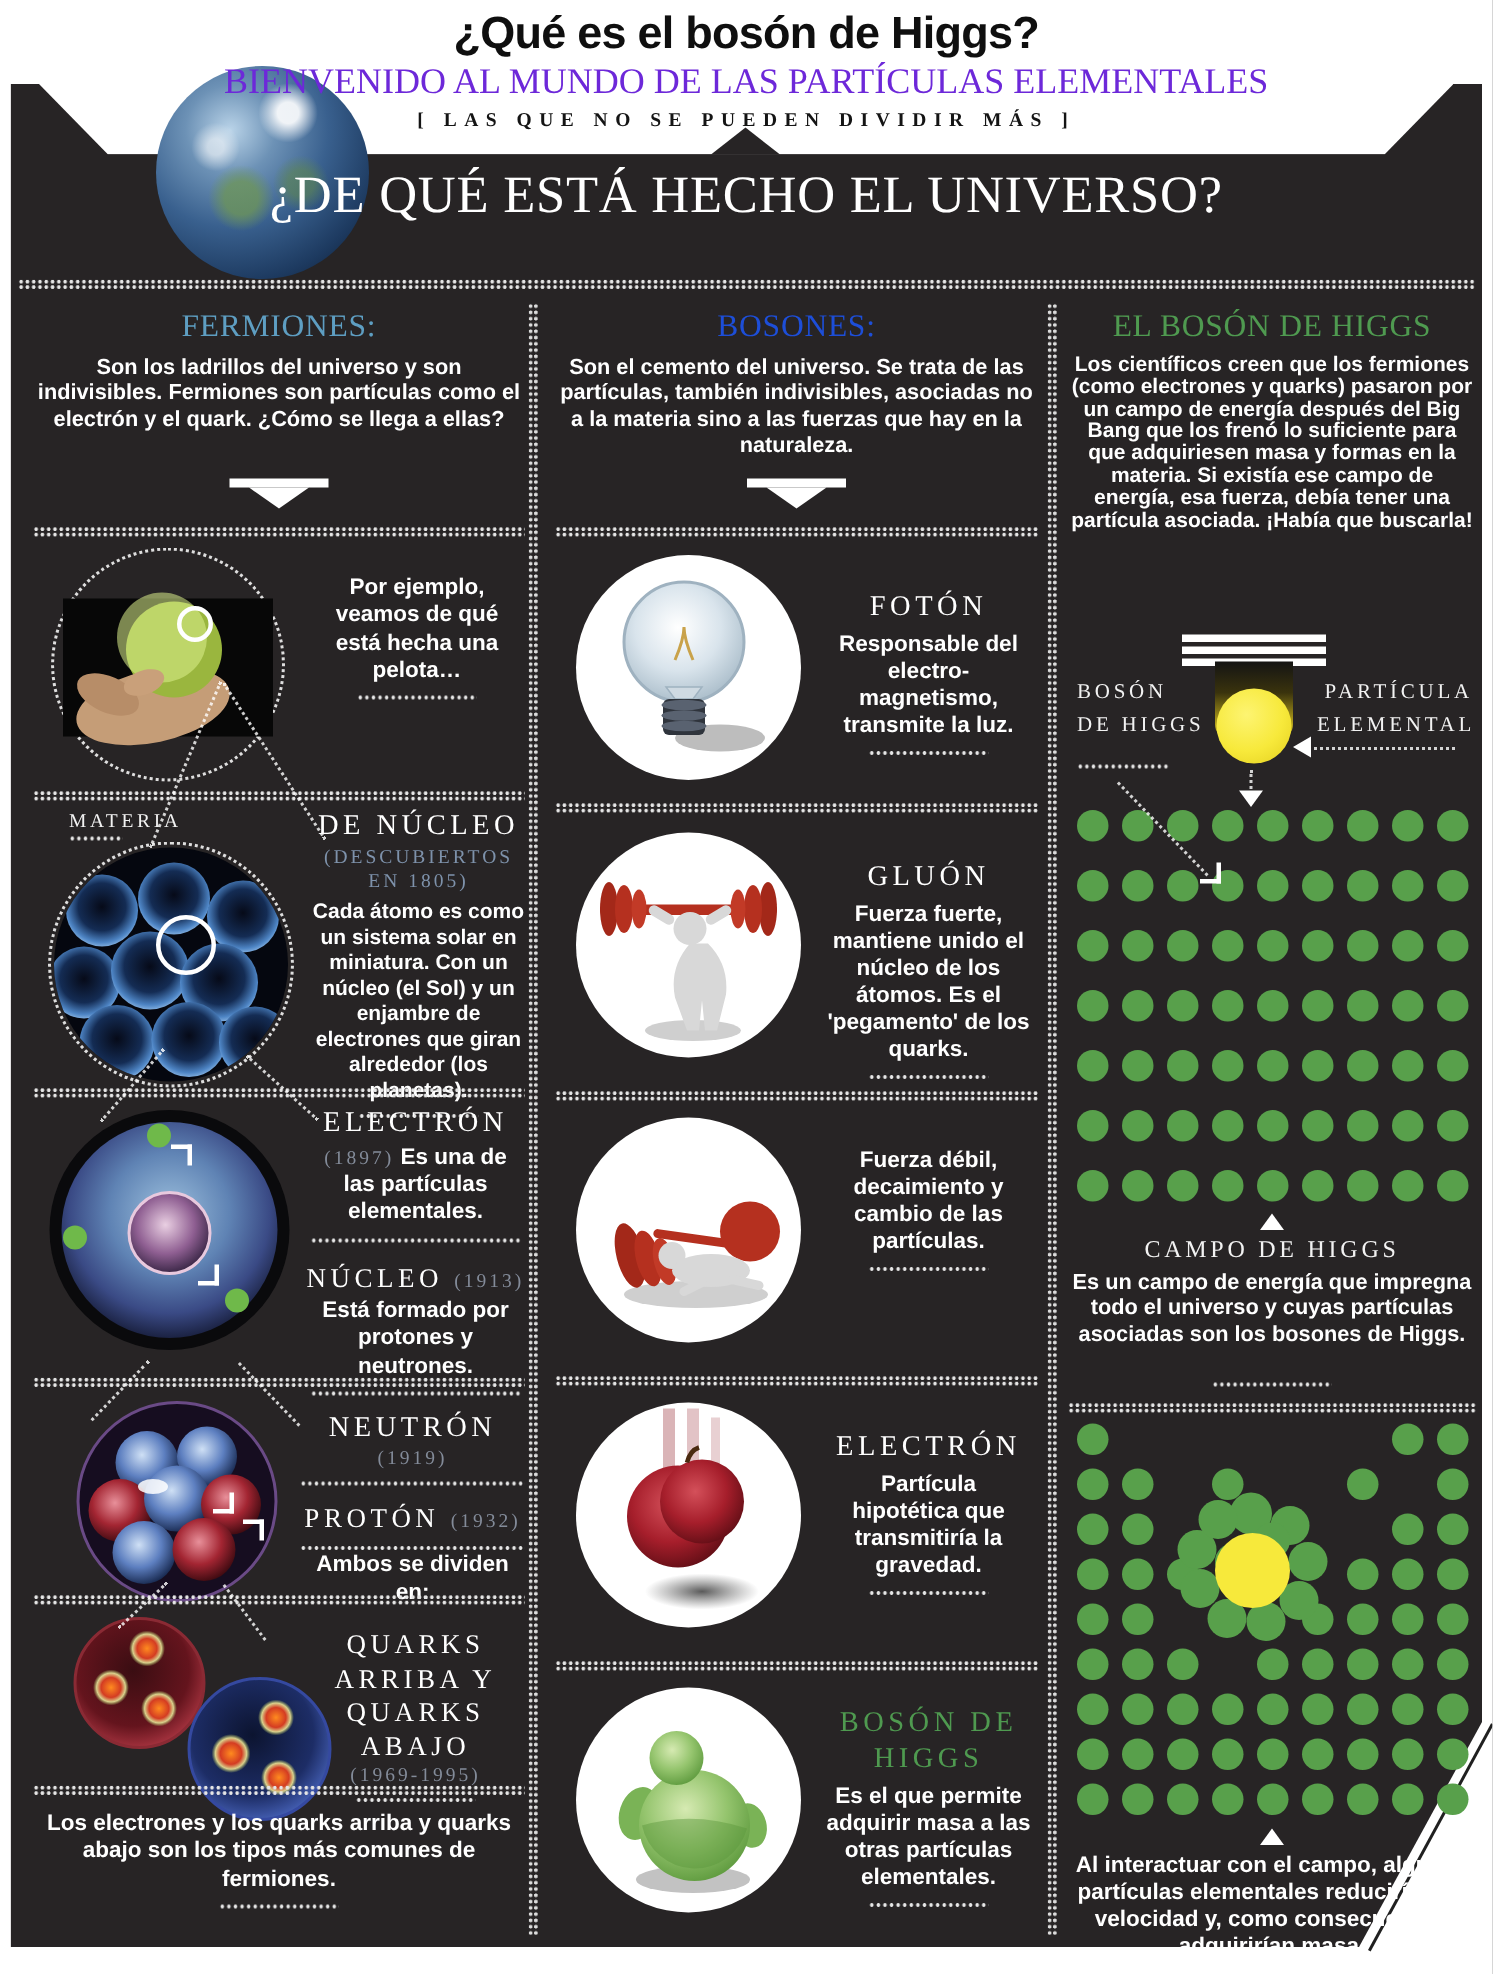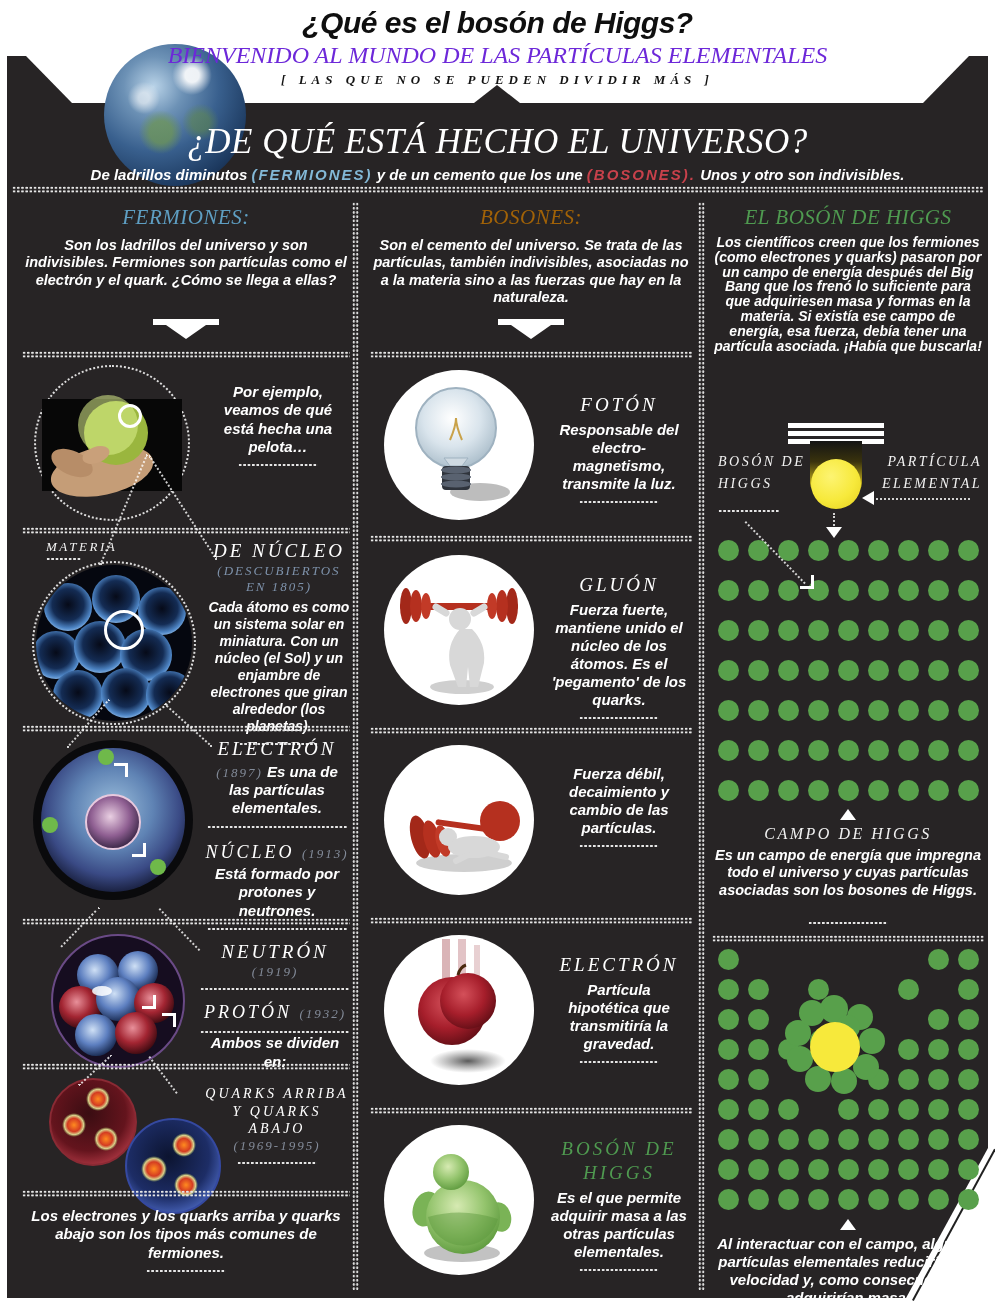--- a/index.html
+++ b/index.html
@@ -1,17 +1,17 @@
 <!DOCTYPE html>
 <html><head>
 <meta charset="utf-8">
 <style>
   html,body{margin:0;padding:0;background:#fff;}
   #page{position:relative;width:995px;height:1316px;background:#fff;overflow:hidden;
-        font-family:"Liberation Sans",sans-serif;font-style:italic;}
+        font-family:"Liberation Sans",sans-serif;}
   .serif{font-family:"Liberation Serif",serif;}
 
   
   #dark-panel{position:absolute;left:7px;right:7px;top:56px;bottom:18px;background:#272425;
     clip-path:polygon(0 0,100% 0,100% calc(100% - 150px),calc(100% - 82px) 100%,0 100%);}
   #corner-line{position:absolute;left:912px;top:1300px;width:172px;border-top:2px solid #202020;
     transform:rotate(-61.5deg);transform-origin:0 0;}
   #white-card{position:absolute;left:26px;top:0;width:943px;height:103px;background:#fff;z-index:2;
     clip-path:polygon(0 0,100% 0,100% 56px,calc(100% - 46px) 100%,46px 100%,0 56px);}
   #center-peak{position:absolute;left:474px;top:85px;width:0;height:0;z-index:3;
@@ -25,21 +25,21 @@
       radial-gradient(circle at 35% 30%, #b9d3e8 0%, #6d92b6 22%, #39608e 48%, #1d3a60 75%, #0a1526 100%);}
 
   
   #header{position:absolute;left:0;top:6px;width:100%;text-align:center;z-index:5;}
   #header .h-title{font-size:30px;font-weight:bold;color:#0f0f0f;letter-spacing:-.5px;}
   #header .h-sub{font-family:"Liberation Serif",serif;font-size:24px;color:#6d28d9;margin-top:2px;}
   #header .h-tag{font-family:"Liberation Serif",serif;font-size:13px;font-weight:bold;color:#141414;
     letter-spacing:5px;margin-top:3px;}
 
   
-  #intro{position:absolute;left:0;top:122px;width:100%;text-align:center;z-index:5;color:#fff;}
+  #intro{position:absolute;left:0;top:110px;width:100%;text-align:center;z-index:5;color:#fff;}
   #intro .i-title{font-family:"Liberation Serif",serif;font-size:35px;letter-spacing:.5px;}
   #intro .i-lead{font-size:15px;font-weight:bold;margin-top:4px;}
   .c-ferm{color:#83b8d6;letter-spacing:2px;}
   .c-bos{color:#c8414b;letter-spacing:2px;}
 
   
   .dotline{background-image:radial-gradient(circle,#e6e6e6 1.05px,transparent 1.4px);
     background-size:4.2px 3.6px;height:7px;}
   .vdots{position:absolute;width:7px;background-image:radial-gradient(circle,#dcdcdc 1.05px,transparent 1.4px);
     background-size:3.5px 4.2px;}
@@ -48,21 +48,21 @@
   .dotcircle{position:absolute;border:2px dotted rgba(255,255,255,.85);border-radius:50%;}
   .connector{position:absolute;border-top:2px dotted rgba(255,255,255,.8);transform-origin:0 0;z-index:6;}
 
   
   .col{position:absolute;top:205px;color:#fff;z-index:5;}
   #col-fermiones{left:22px;width:328px;}
   #col-bosones{left:370px;width:322px;}
   #col-higgs{left:712px;width:272px;}
   .col-title{font-family:"Liberation Serif",serif;font-size:21px;text-align:center;letter-spacing:.5px;}
   #col-fermiones .col-title{color:#5e9ec2;}
-  #col-bosones .col-title{color:#a16207;}
+  #col-bosones .col-title{color:#1d4ed8;}
   #col-higgs .col-title{color:#4f9a50;}
   .col-intro{position:absolute;left:0;width:100%;text-align:center;font-weight:bold;font-size:14.5px;line-height:1.2;}
   .down-arrow{position:absolute;left:50%;transform:translateX(-50%);width:66px;}
   .down-arrow .bar{width:66px;height:6px;background:#fff;margin:0 auto;}
   .down-arrow .tri{width:0;height:0;margin:0 auto;border-left:20px solid transparent;
     border-right:20px solid transparent;border-top:14px solid #fff;}
   .rowline{position:absolute;left:0;right:0;}
   .abs{position:absolute;}
   .itm-name{font-family:"Liberation Serif",serif;font-size:19px;letter-spacing:3px;text-align:center;line-height:1.25;}
   .itm-desc{font-weight:bold;font-size:15px;line-height:1.2;text-align:center;margin-top:4px;}
@@ -105,21 +105,20 @@
   <div id="earth"></div>
 
   <div id="header">
     <div class="h-title">¿Qué es el bosón de Higgs?</div>
     <div class="h-sub">BIENVENIDO AL MUNDO DE LAS PARTÍCULAS ELEMENTALES</div>
     <div class="h-tag">[ LAS QUE NO SE PUEDEN DIVIDIR MÁS ]</div>
   </div>
 
   <div id="intro">
     <div class="i-title serif">¿DE QUÉ ESTÁ HECHO EL UNIVERSO?</div>
-    <div class="i-lead"><span>De ladrillos diminutos </span><span class="c-ferm">(FERMIONES)</span><span> y de un cemento que los une </span><span class="c-bos">(BOSONES).</span><span> Unos y otro son indivisibles.</span></div>
   </div>
 
   <div class="dotline" style="position:absolute;left:12px;right:12px;top:186px;z-index:5;"></div>
   <div class="vdots" style="left:352px;top:202px;bottom:26px;z-index:5;"></div>
   <div class="vdots" style="left:698px;top:202px;bottom:26px;z-index:5;"></div>
 
   <div id="col-fermiones" class="col">
     <div class="col-title">FERMIONES:</div>
     <div class="col-intro" style="top:32px;">Son los ladrillos del universo y son indivisibles. Fermiones son partículas como el electrón y el quark. ¿Cómo se llega a ellas?</div>
     <div class="down-arrow" style="top:114px;">
@@ -285,21 +284,21 @@
               <stop offset="100%" stop-color="#4560b5"></stop>
           </radialGradient>
         </defs>
         <circle cx="49" cy="49" r="47" fill="url(#qb)" stroke="#3549a0" stroke-width="2"></circle>
         <circle cx="60" cy="28" r="12" fill="url(#qdot)"></circle>
           <circle cx="30" cy="52" r="13" fill="url(#qdot)"></circle>
         <circle cx="62" cy="68" r="12" fill="url(#qdot)"></circle>
       </svg>
     </div>
     <div class="abs" style="left:182px;top:880px;width:146px;text-align:center;">
-      <div class="itm-name" style="font-size:14px;">QUARKS ARRIBA Y QUARKS ABAJO</div>
+      <div class="itm-name" style="font-size:18px;">QUARKS ARRIBA Y QUARKS ABAJO</div>
       <div class="year">(1969-1995)</div>
       <div class="minidots"></div>
     </div>
     <div class="rowline dotline" style="top:985px;"></div>
 
     <div class="abs" style="left:8px;top:1002px;width:312px;">
       <div class="boldtxt">Los electrones y los quarks arriba y quarks abajo son los tipos más comunes de fermiones.</div>
       <div class="minidots"></div>
     </div>
   </div>

